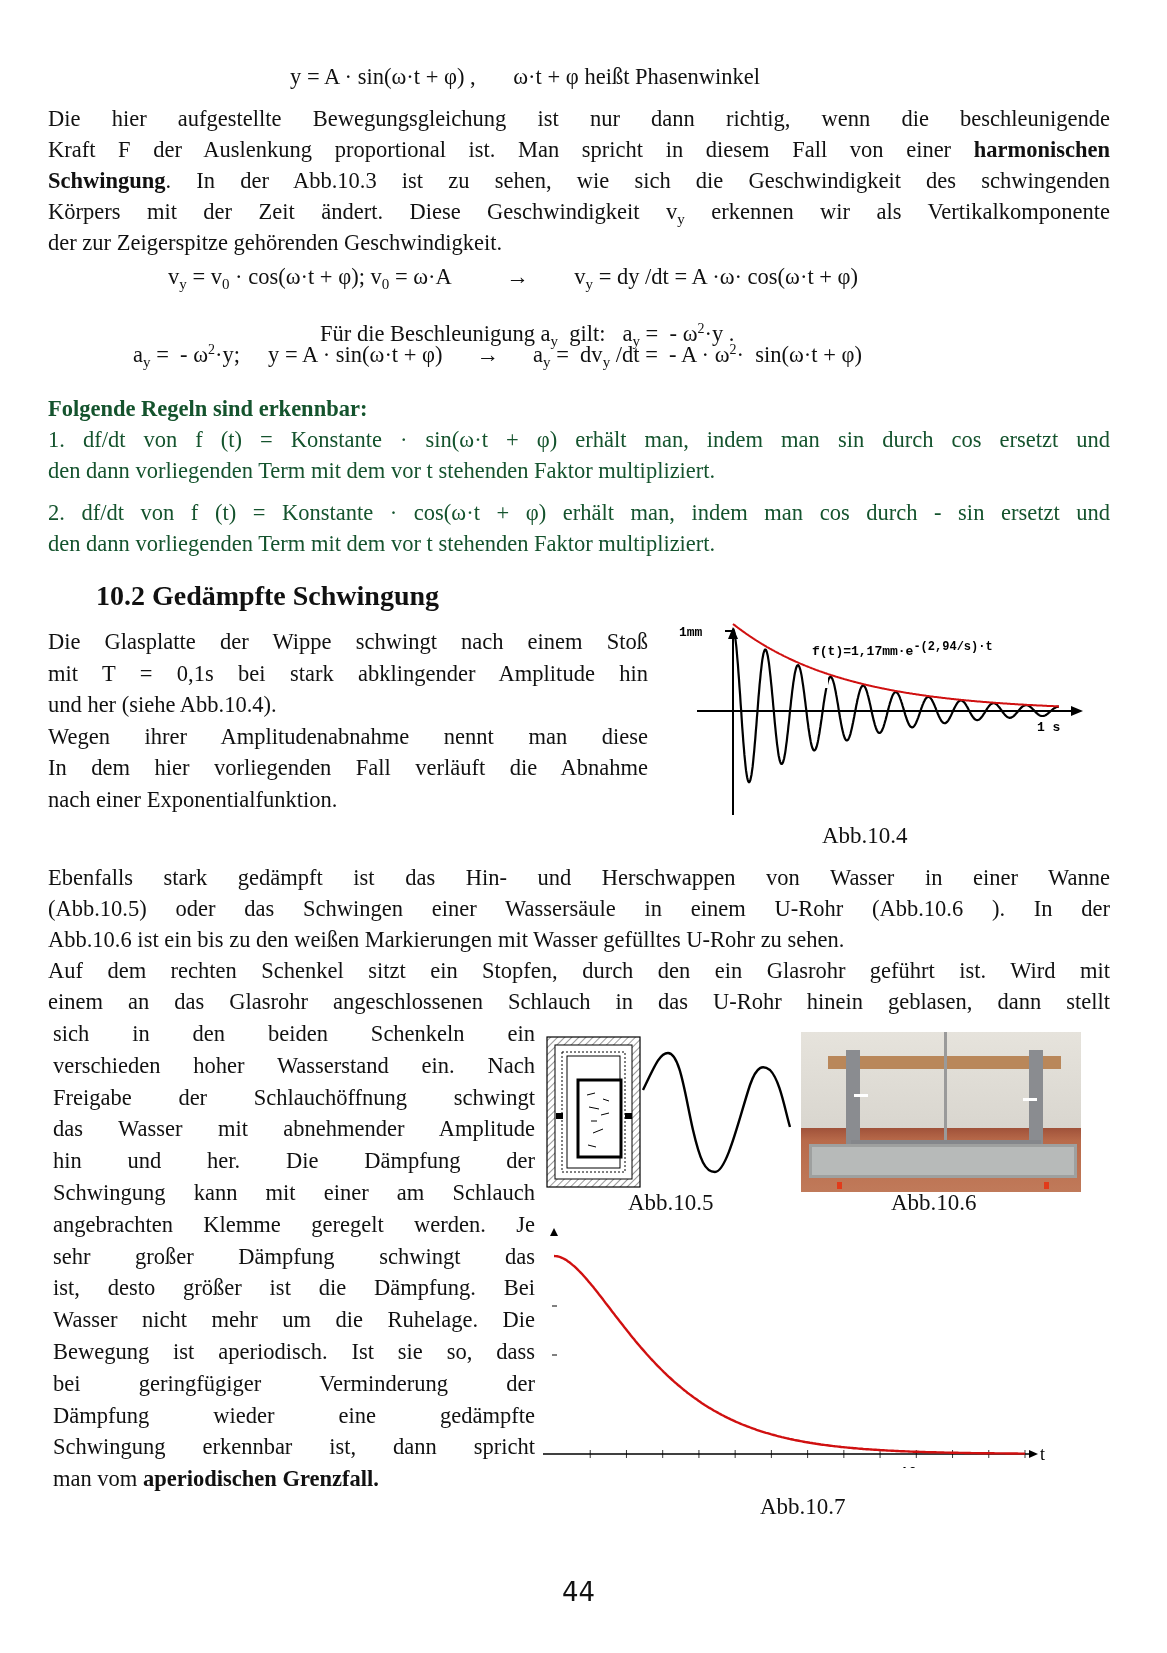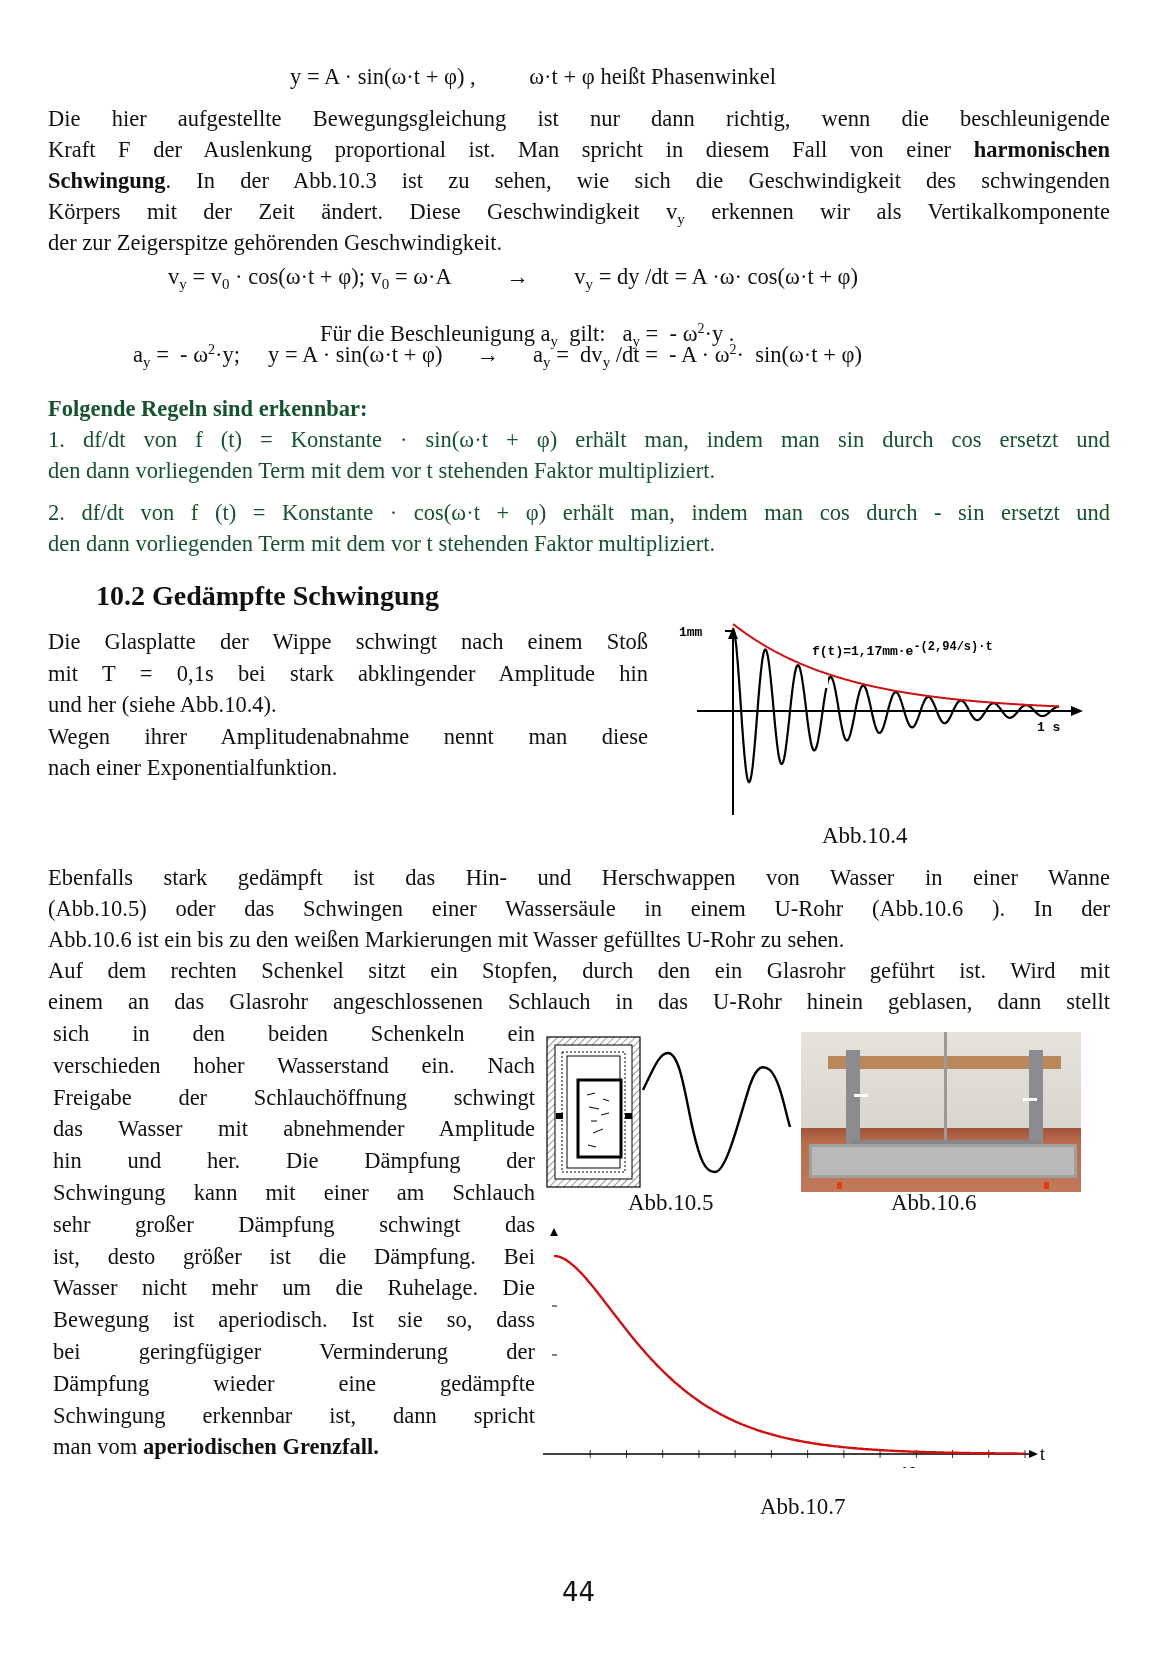--- a/index.html
+++ b/index.html
@@ -16,21 +16,21 @@
   .col-left { position:absolute; left:48px; width:600px; line-height:31.5px; }
   .col-left2 { position:absolute; left:53px; width:482px; line-height:31.8px; }
   .caption { position:absolute; font-size:23px; }
   .mono { font-family:"Liberation Mono", monospace; font-weight:bold; }
 </style>
 </head>
 <body>
 
 <div class="abs" style="left:290px; top:62px; line-height:30px;">
   <span>y = A · sin(ω·t + φ) ,</span>
-  <span style="margin-left:48px;">ω·t + φ heißt Phasenwinkel</span>
+  <span style="margin-left:32px;">ω·t + φ heißt Phasenwinkel</span>
 </div>
 
 <div class="line just" style="top:103px;">Die hier aufgestellte Bewegungsgleichung ist nur dann richtig, wenn die beschleunigende</div>
 <div class="line just" style="top:134px;">
   <span>Kraft  F der Auslenkung proportional ist. Man spricht in diesem Fall von einer </span><b>harmonischen</b>
 </div>
 <div class="line just" style="top:165px;">
   <b>Schwingung</b><span>. In der Abb.10.3 ist zu sehen, wie sich die Geschwindigkeit des schwingenden</span>
 </div>
 <div class="line just" style="top:196px;">
@@ -54,20 +54,21 @@
 <div class="line just red" style="top:497px;">2. df/dt von  f (t) = Konstante · cos(ω·t + φ) erhält man, indem man cos durch - sin ersetzt  und</div>
 <div class="line red" style="top:528px;">den dann vorliegenden Term mit dem vor t stehenden Faktor multipliziert.</div>
 
 <div class="abs h2" style="left:48px; top:580px;">10.2 Gedämpfte Schwingung</div>
 
 <div class="col-left" style="top:626px;">
   <div class="just">Die Glasplatte der Wippe schwingt nach einem Stoß</div>
   <div class="just">mit T = 0,1s bei stark abklingender Amplitude hin</div>
   <div>und her (siehe Abb.10.4).</div>
   <div class="just">Wegen ihrer Amplitudenabnahme nennt man diese</div>
+  <div class="just">In dem hier vorliegenden Fall verläuft die Abnahme</div>
   <div>nach einer  Exponentialfunktion.</div>
 </div>
 
 <svg class="abs" style="left:665px; top:615px;" width="430" height="210" viewBox="0 0 430 210">
   <g>
     <line x1="68" y1="200" x2="68" y2="20" stroke="#000" stroke-width="2"></line>
     <polygon points="68,12 63,24 73,24" fill="#000"></polygon>
     <line x1="32" y1="96" x2="410" y2="96" stroke="#000" stroke-width="2"></line>
     <polygon points="418,96 406,91 406,101" fill="#000"></polygon>
     <line x1="60" y1="16" x2="68" y2="16" stroke="#000" stroke-width="2"></line>
@@ -87,20 +88,21 @@
 <div class="line just" style="top:955px;">Auf dem rechten Schenkel sitzt ein Stopfen, durch den ein Glasrohr geführt ist.  Wird mit</div>
 <div class="line just" style="top:986px;">einem an das Glasrohr angeschlossenen Schlauch in das  U-Rohr  hinein geblasen,  dann  stellt</div>
 
 <div class="col-left2" style="top:1018px;">
   <div class="just">sich in den beiden Schenkeln ein</div>
   <div class="just">verschieden hoher Wasserstand ein. Nach</div>
   <div class="just">Freigabe der Schlauchöffnung schwingt</div>
   <div class="just">das Wasser mit abnehmender Amplitude</div>
   <div class="just">hin und her.   Die Dämpfung der</div>
   <div class="just">Schwingung kann mit einer am Schlauch</div>
+  <div class="just">angebrachten Klemme geregelt werden. Je</div>
   <div class="just">sehr großer Dämpfung schwingt das</div>
   <div class="just">ist, desto größer ist die Dämpfung. Bei</div>
   <div class="just">Wasser  nicht mehr um die Ruhelage. Die</div>
   <div class="just">Bewegung ist aperiodisch. Ist sie so, dass</div>
   <div class="just">bei geringfügiger Verminderung der</div>
   <div class="just">Dämpfung wieder eine gedämpfte</div>
   <div class="just">Schwingung erkennbar ist, dann spricht</div>
   <div><span>man vom </span><b>aperiodischen Grenzfall.</b></div>
 </div>
 

